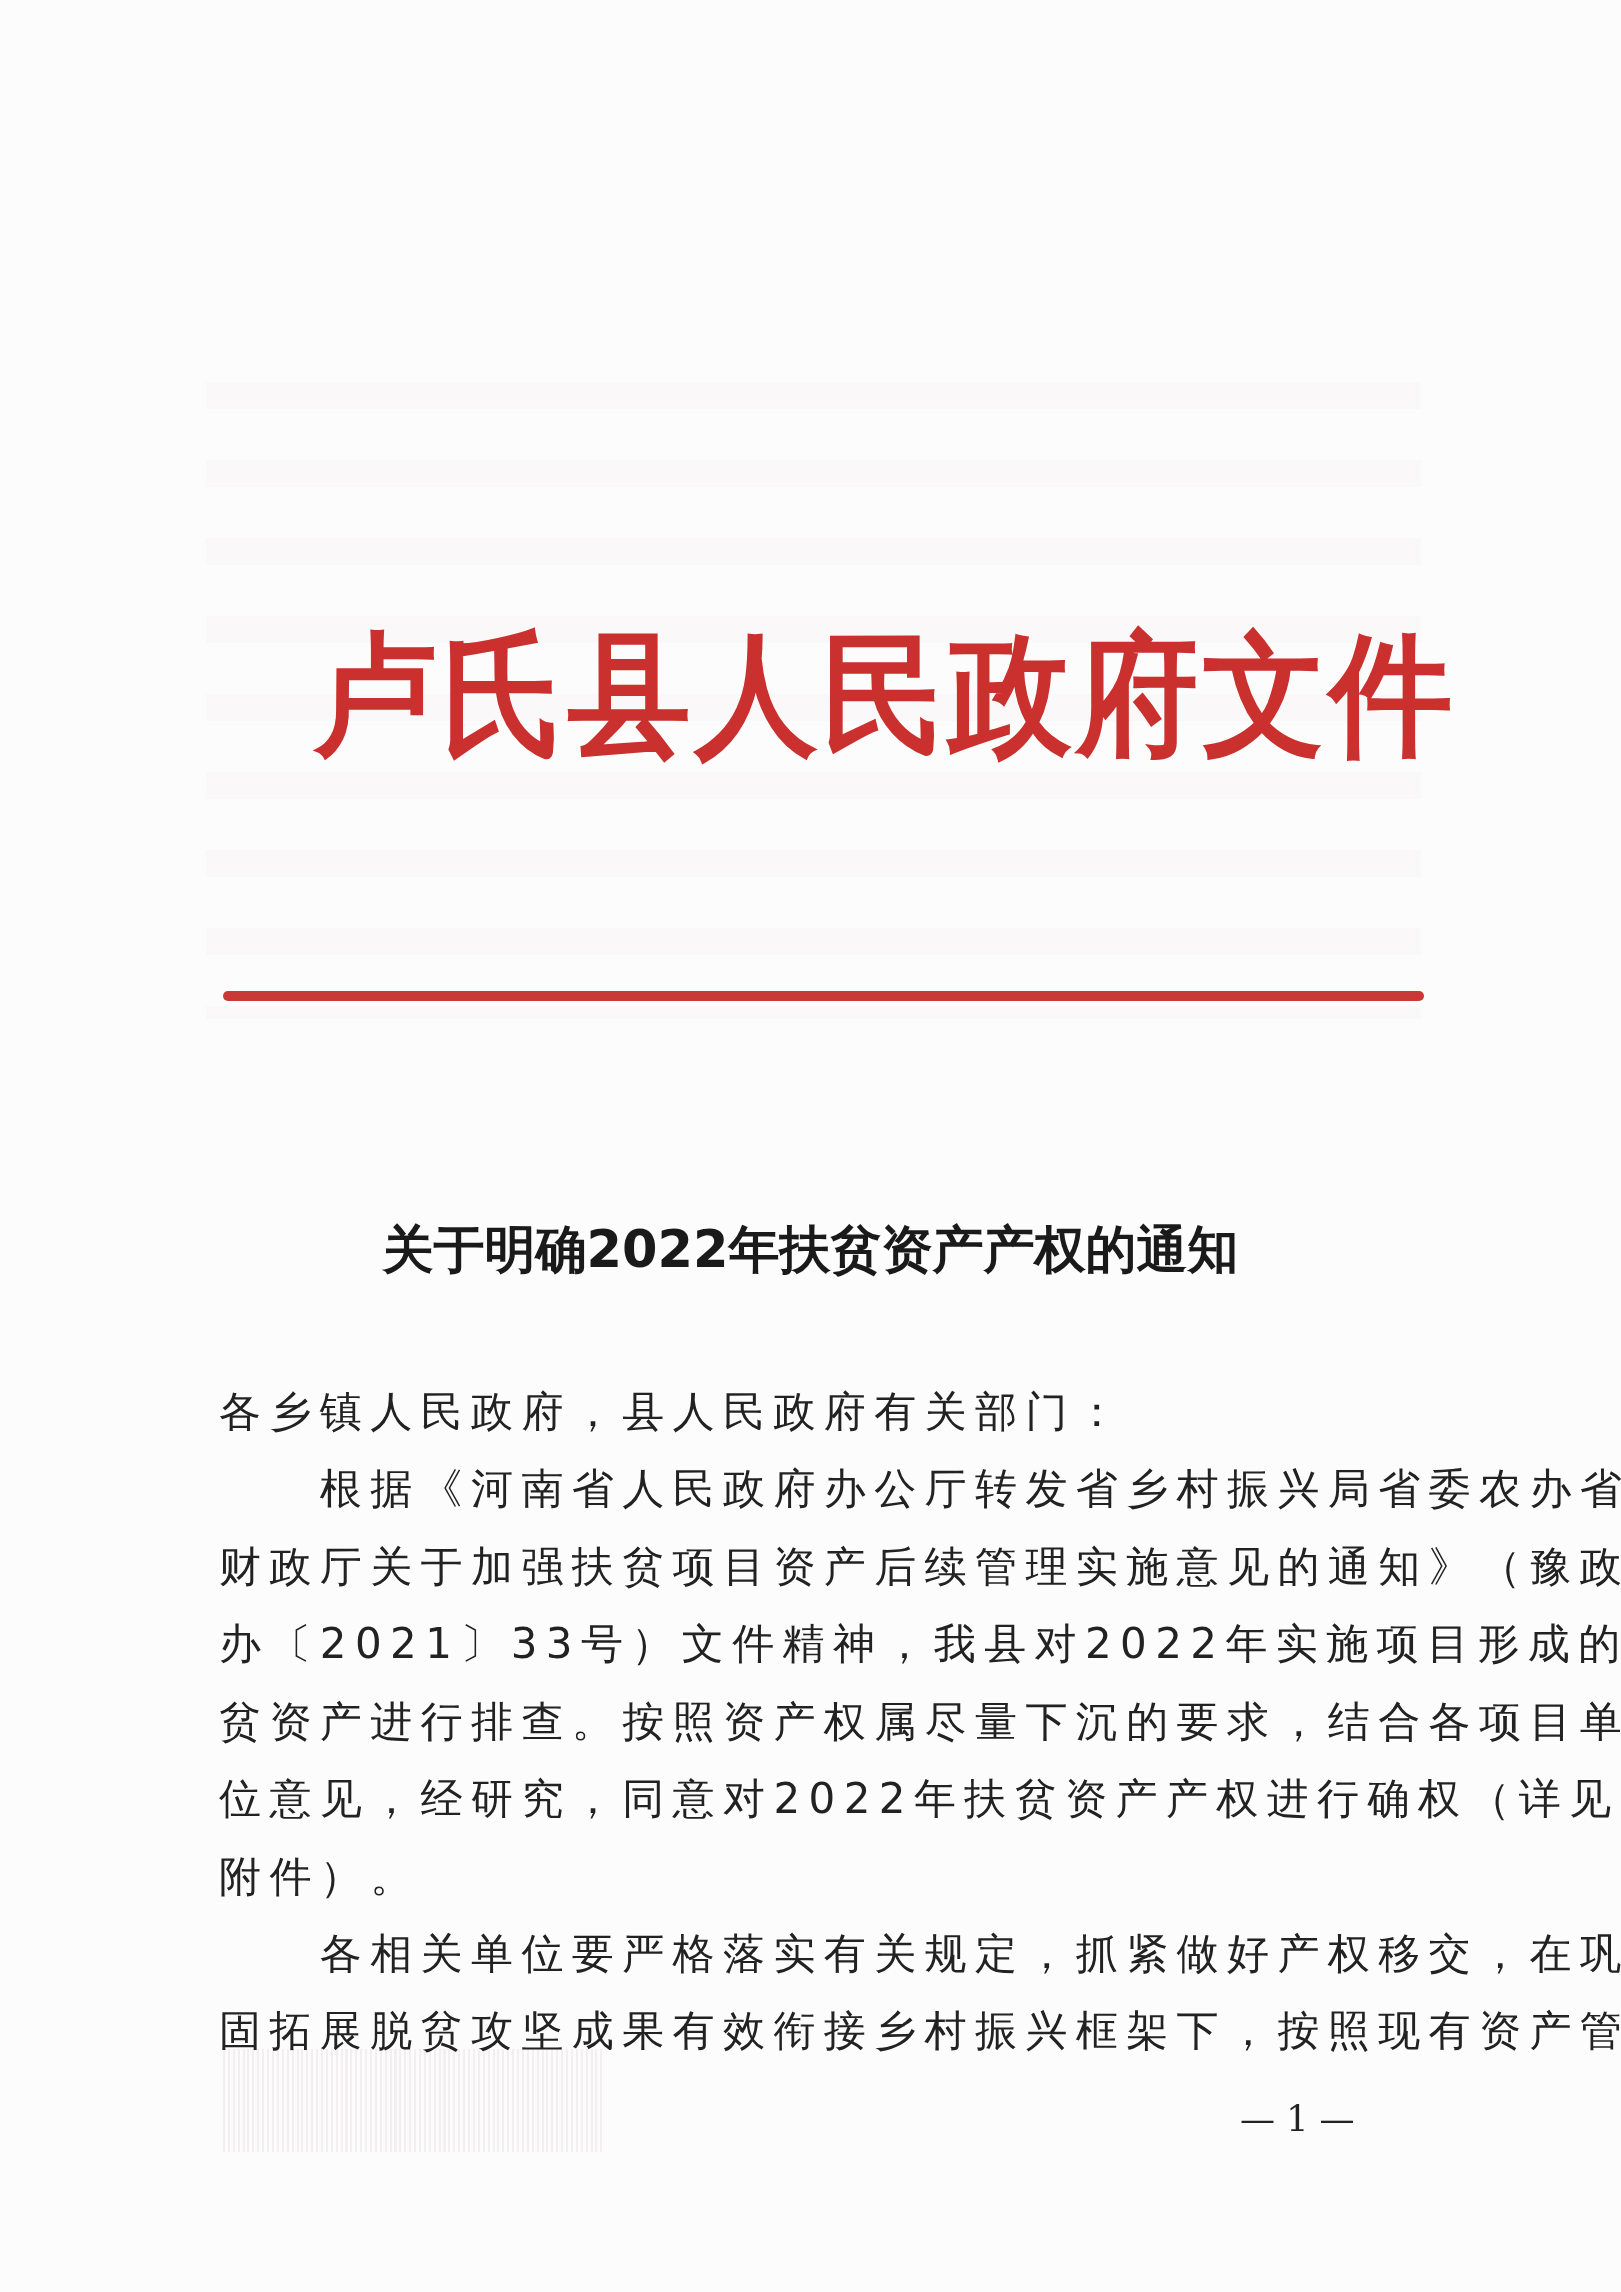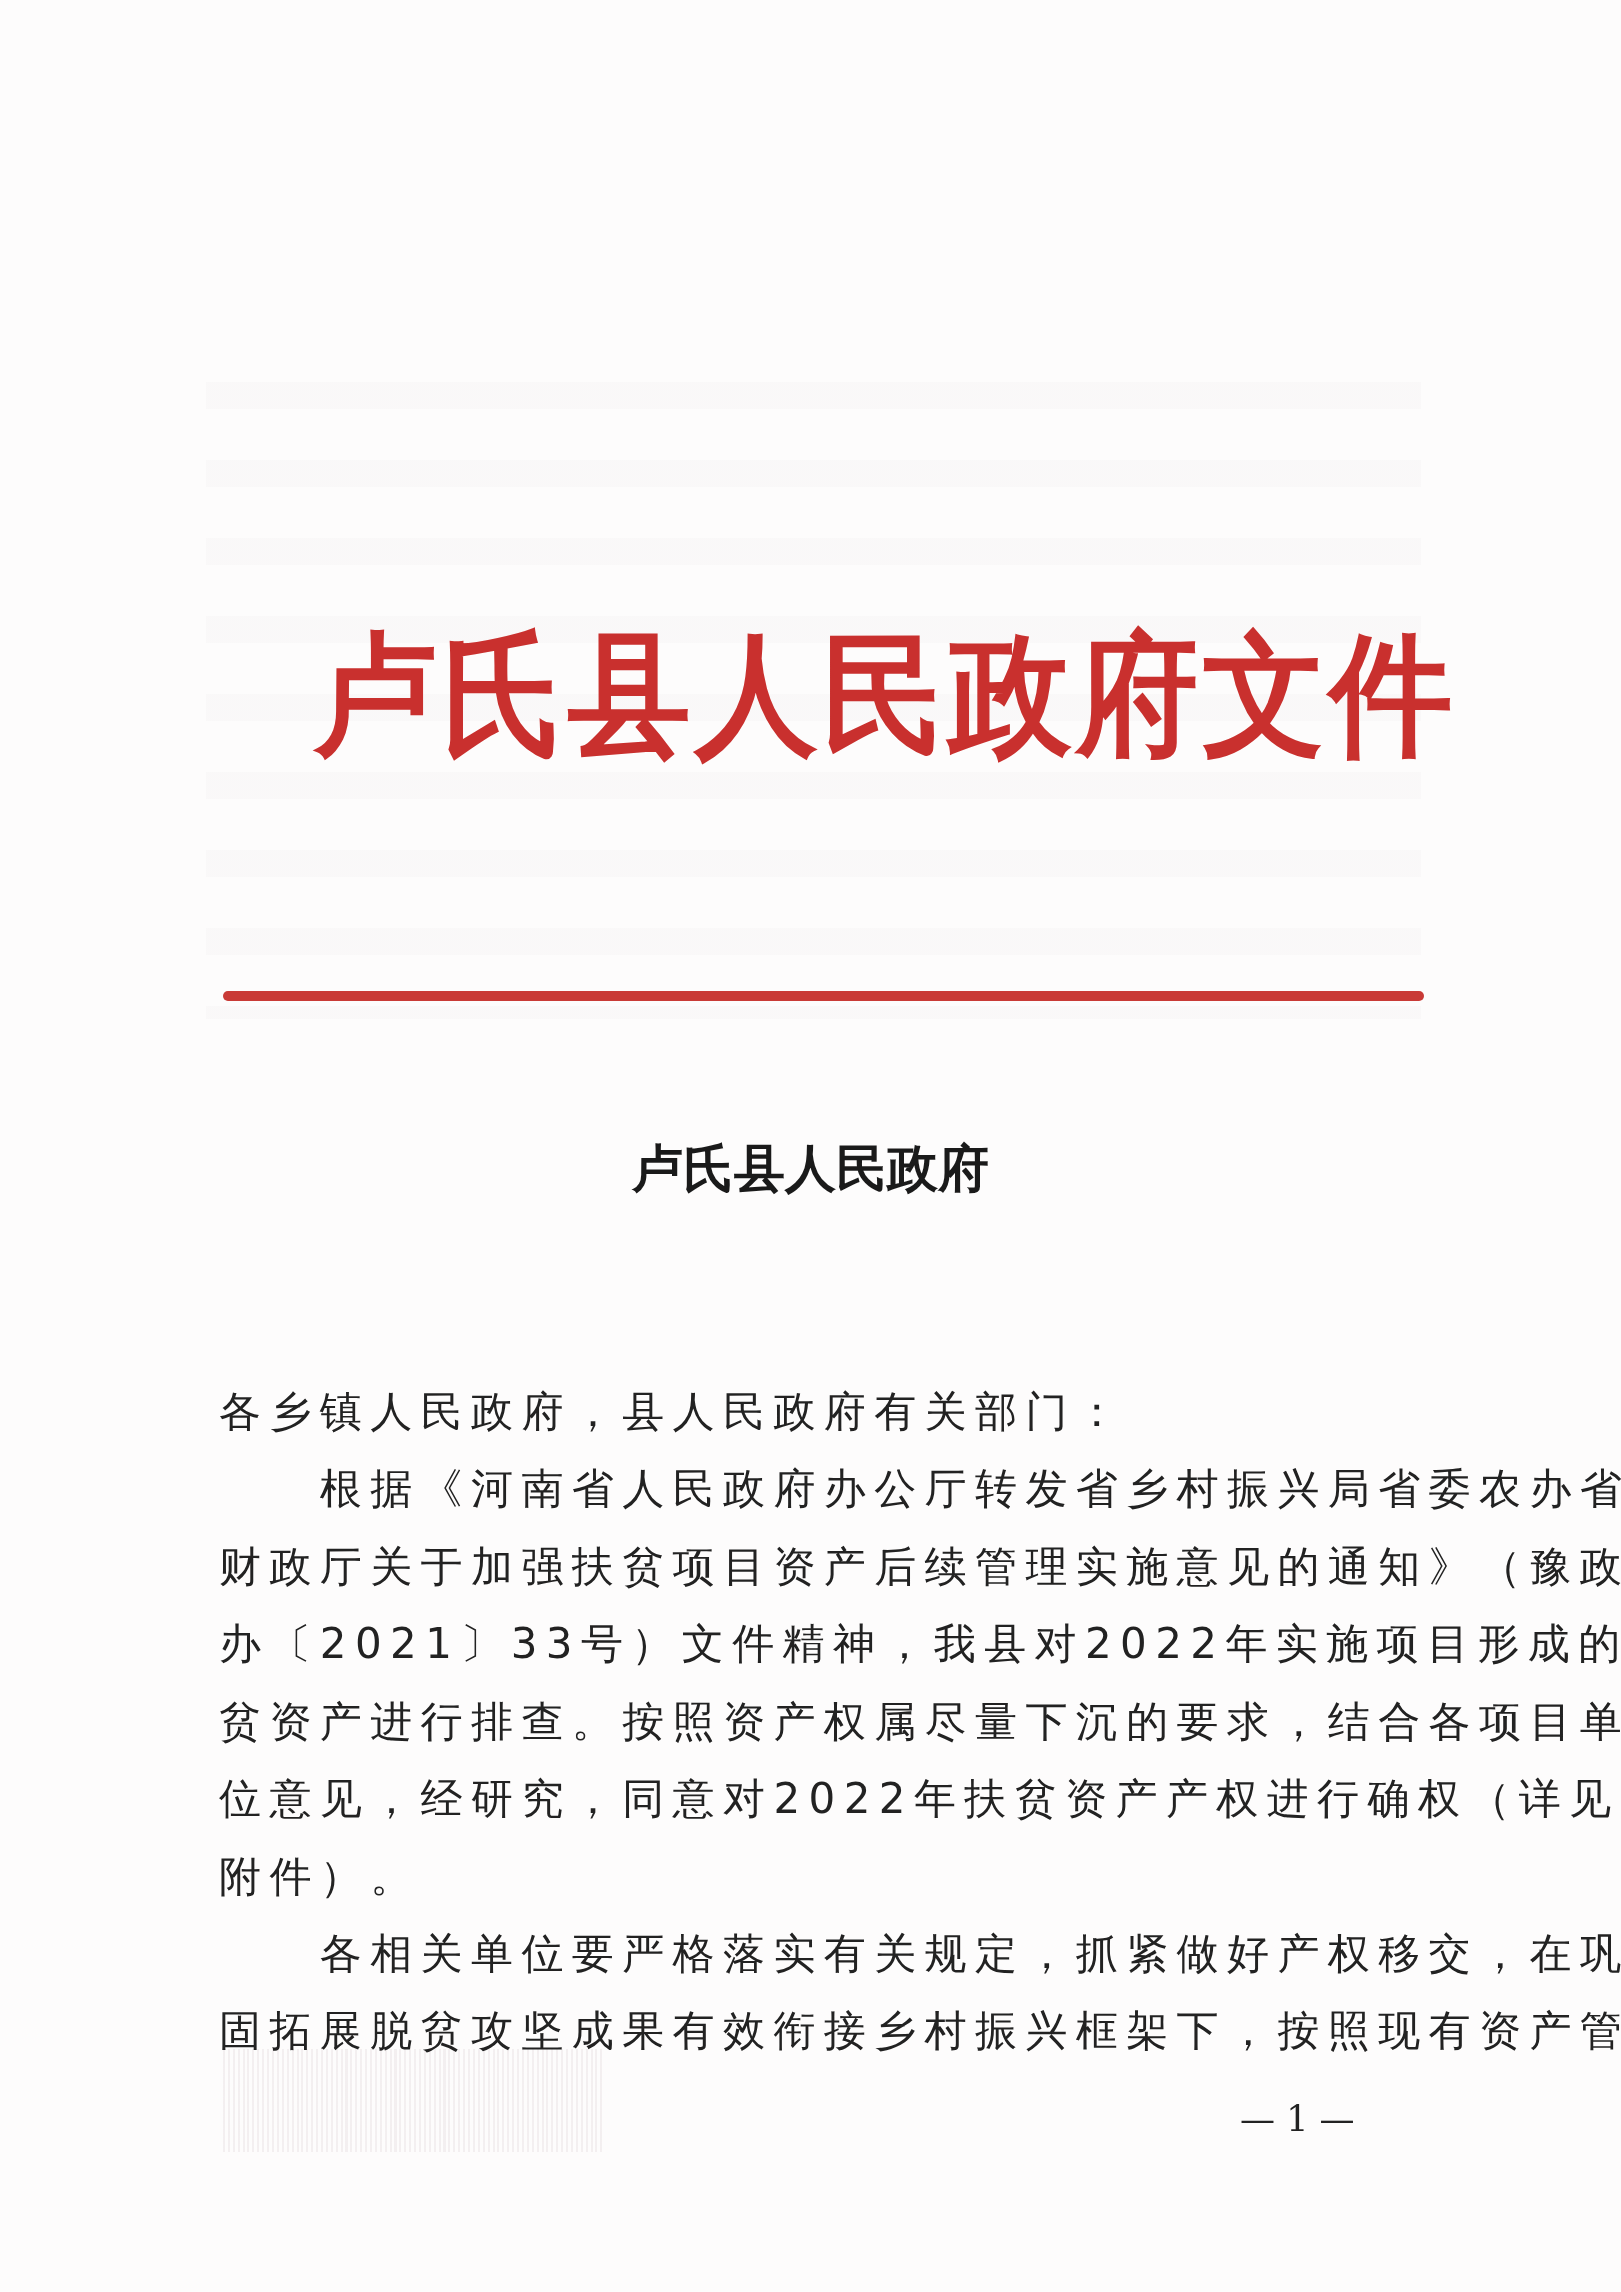--- a/index.html
+++ b/index.html
@@ -85,21 +85,21 @@
 
 <div class="page">
   <div class="showthrough"></div>
   <div class="seal-strip"></div>
 
   <div class="masthead">卢氏县人民政府文件</div>
 
 
   <div class="red-rule"></div>
 
-  <div class="title l1">卢氏县人民政府</div>
+  <div class="title l2">关于明确2022年扶贫资产产权的通知</div>
 
   <div class="body-line" style="top:1385px">各乡镇人民政府，县人民政府有关部门：</div>
   <div class="body-line" style="top:1462px">　　根据《河南省人民政府办公厅转发省乡村振兴局省委农办省</div>
   <div class="body-line" style="top:1540px">财政厅关于加强扶贫项目资产后续管理实施意见的通知》（豫政</div>
   <div class="body-line" style="top:1617px">办〔2021〕33号）文件精神，我县对2022年实施项目形成的扶</div>
   <div class="body-line" style="top:1695px">贫资产进行排查。按照资产权属尽量下沉的要求，结合各项目单</div>
   <div class="body-line" style="top:1772px">位意见，经研究，同意对2022年扶贫资产产权进行确权（详见</div>
   <div class="body-line" style="top:1850px">附件）。</div>
   <div class="body-line" style="top:1927px">　　各相关单位要严格落实有关规定，抓紧做好产权移交，在巩</div>
   <div class="body-line" style="top:2004px">固拓展脱贫攻坚成果有效衔接乡村振兴框架下，按照现有资产管</div>

